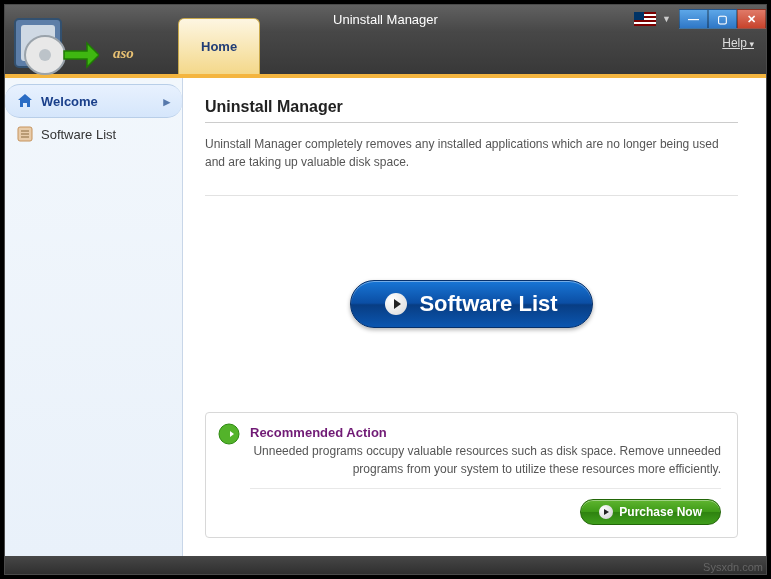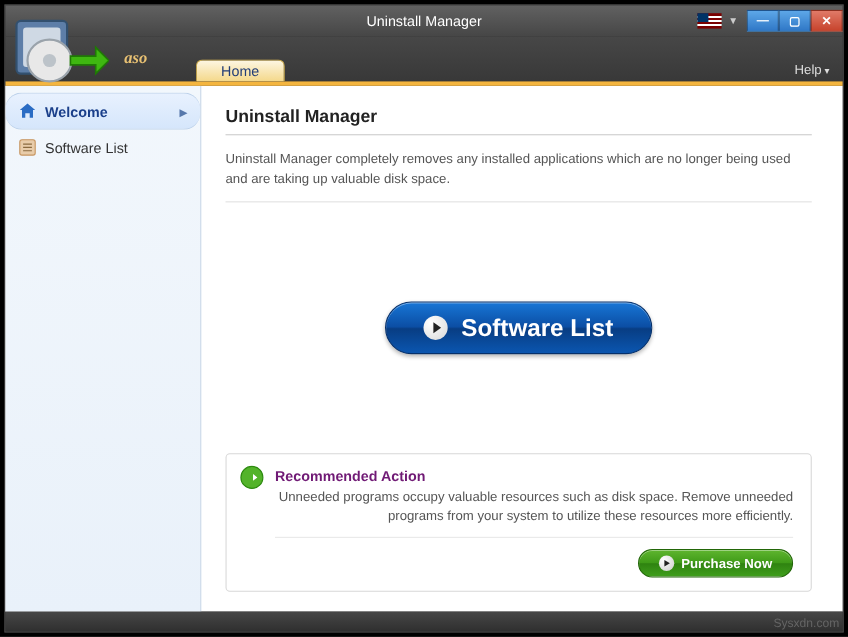--- a/index.html
+++ b/index.html
@@ -84,34 +84,35 @@
   font-size: 15px;
   font-family: Georgia, serif;
 }
 .tabbar {
   position: absolute;
   left: 173px;
   bottom: 0;
   display: flex;
 }
 .tab {
-  padding: 2px 22px;
+  padding: 20px 22px;
   background: linear-gradient(to bottom, #fdf6e2, #f4d88a);
   border-radius: 6px 6px 0 0;
   color: #223d76;
-  font-weight: normal;
+  font-weight: bold;
   font-size: 13px;
   border: 1px solid #c9a94c;
   border-bottom: none;
 }
 .help-link {
   position: absolute;
   right: 12px;
-  bottom: 4px;
+  bottom: 24px;
   color: #ddd;
+  text-decoration: underline;
   font-size: 12px;
 }
 .help-link::after { content: " ▾"; font-size: 9px; text-decoration: none;}
 .body {
   flex: 1;
   display: flex;
   background: #fff;
 }
 .sidebar {
   width: 178px;
@@ -156,21 +157,21 @@
   font-weight: bold;
   color: #222;
   padding-bottom: 6px;
   border-bottom: 1px solid #ccc;
   margin-bottom: 12px;
 }
 .desc {
   color: #555;
   line-height: 1.5;
   font-size: 12px;
-  padding-bottom: 12px;
+  padding-bottom: 24px;
   border-bottom: 1px solid #e2e2e2;
 }
 .bigbtn-wrap {
   flex: 1;
   display: flex;
   align-items: center;
   justify-content: center;
 }
 .bigbtn {
   display: flex;

